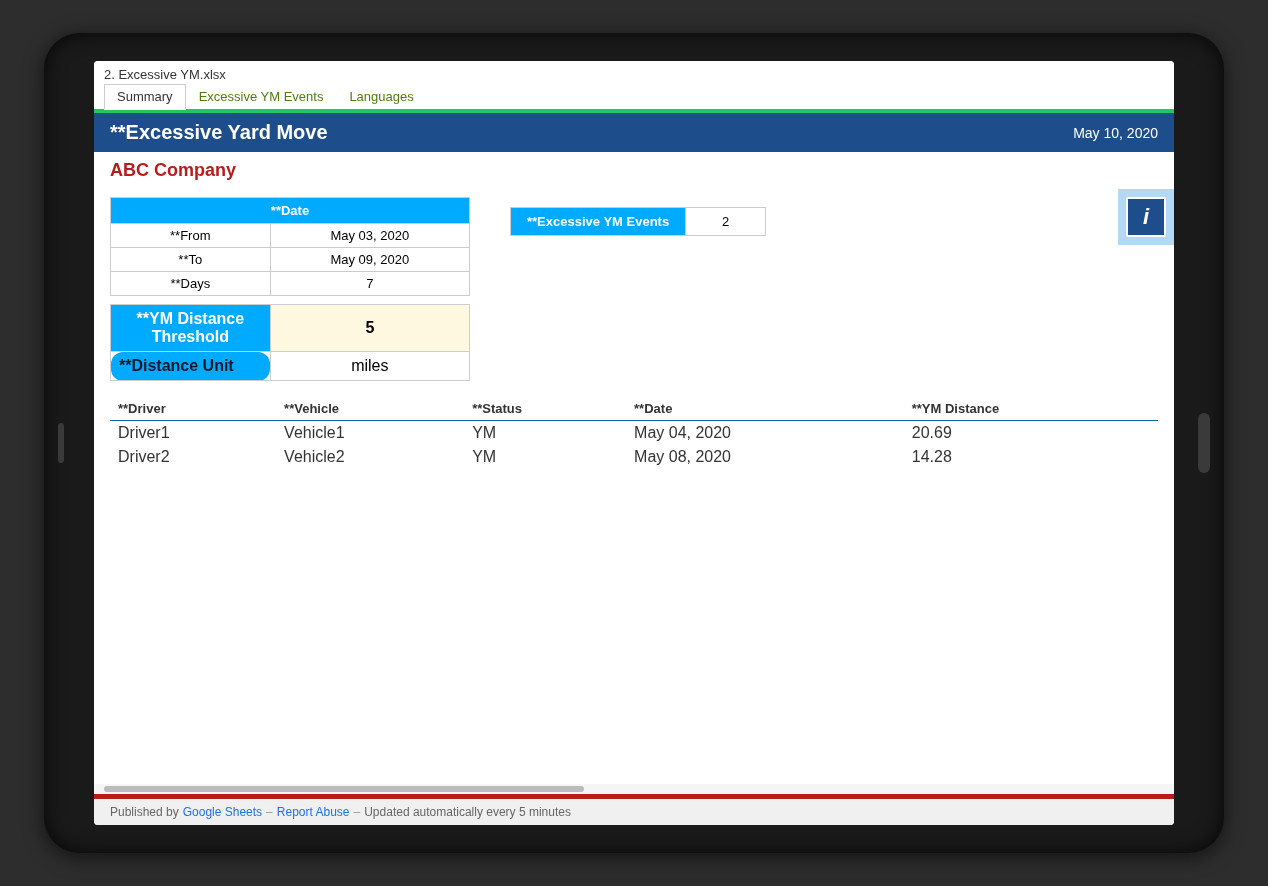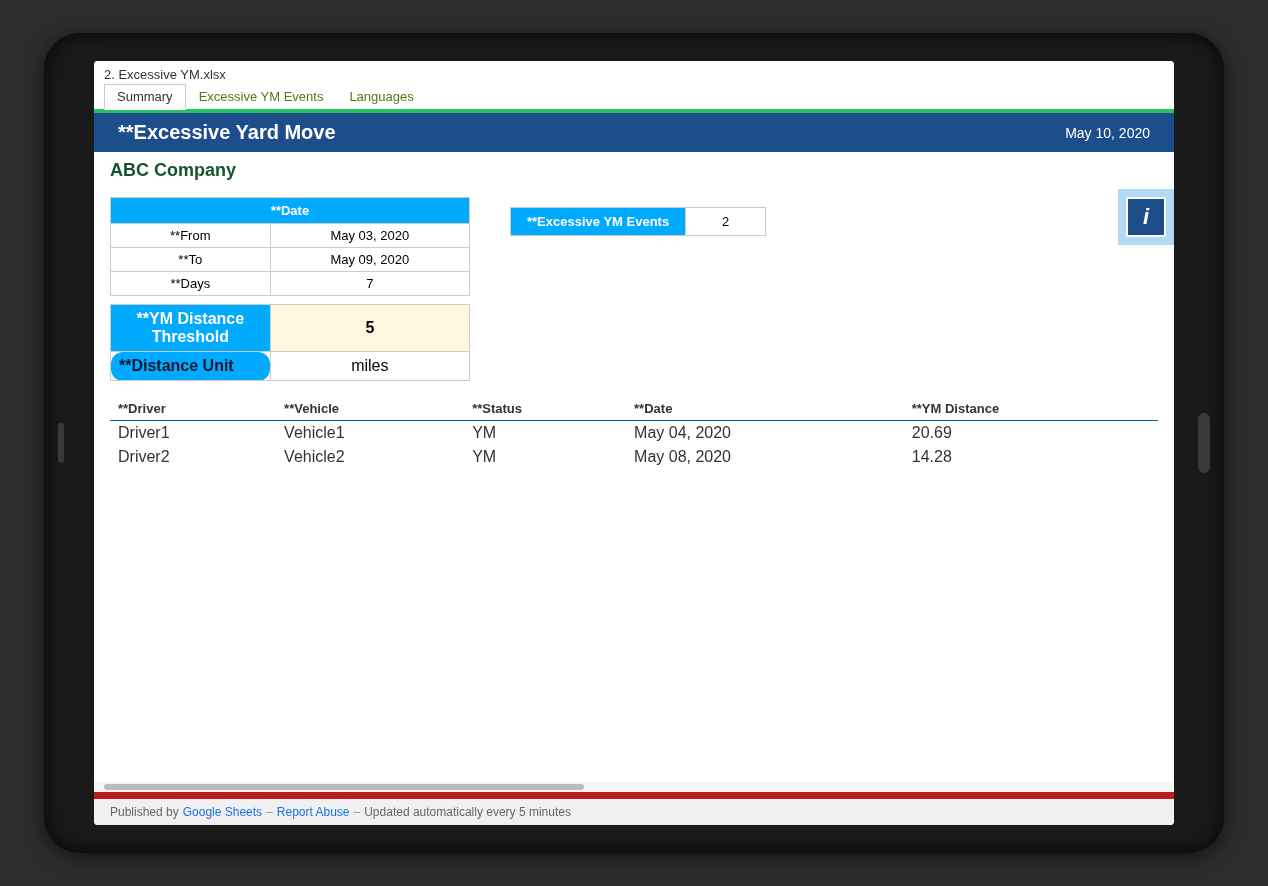--- a/index.html
+++ b/index.html
@@ -101,36 +101,36 @@
       overflow: hidden;
       position: relative;
     }
 
     .header-bar {
       background: #1e4d8c;
       color: #fff;
       display: flex;
       align-items: center;
       justify-content: space-between;
-      padding: 8px 24px;
+      padding: 8px 16px;
     }
 
     .header-title {
       font-size: 20px;
       font-weight: bold;
       color: #fff;
     }
 
     .header-date {
       font-size: 14px;
       color: #fff;
     }
 
     .company-name {
-      color: #14532d;
+      color: #b91c1c;
       font-size: 18px;
       font-weight: bold;
       padding: 8px 16px;
     }
 
     .main-body {
       padding: 8px 16px;
       display: flex;
       gap: 40px;
       position: relative;
@@ -308,21 +308,21 @@
       left: 10px;
       top: 2px;
       width: 480px;
       height: 6px;
       background: #bbb;
       border-radius: 3px;
     }
 
     .footer-bar {
       background: #f0f0f0;
-      border-top: 7px solid #b91c1c;
+      border-top: 5px solid #b91c1c;
       padding: 6px 16px;
       font-size: 12px;
       color: #666;
       display: flex;
       gap: 4px;
       align-items: center;
     }
 
     .footer-bar a {
       color: #1a73e8;

